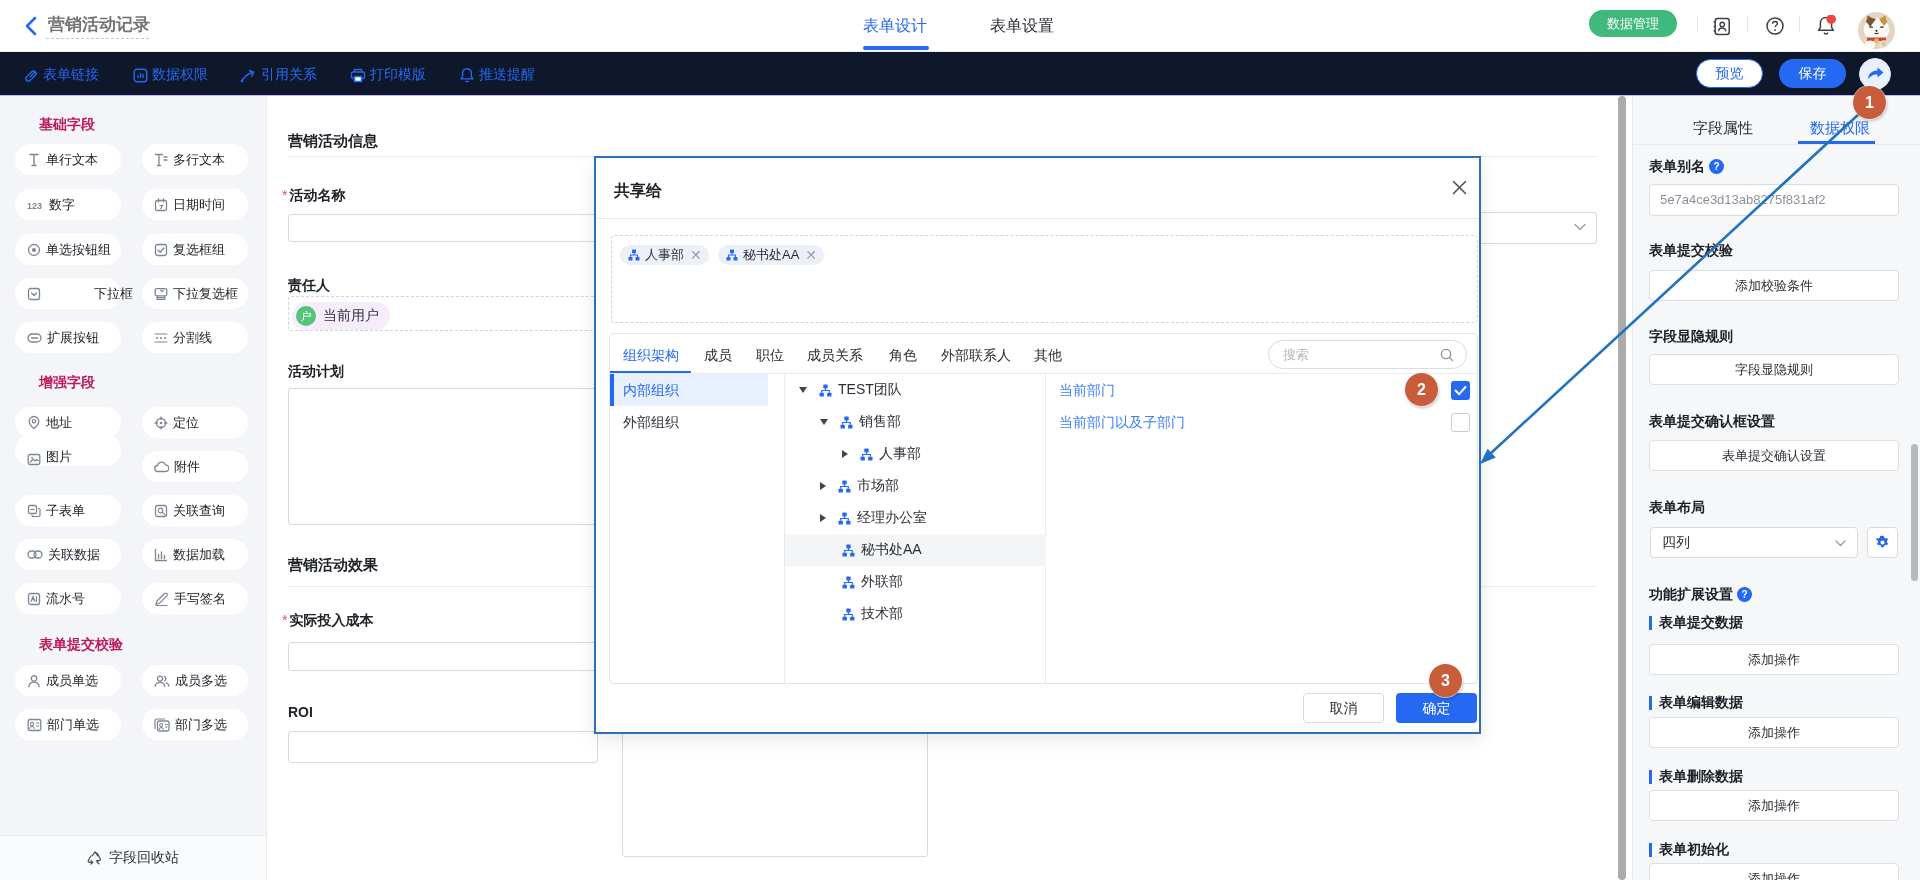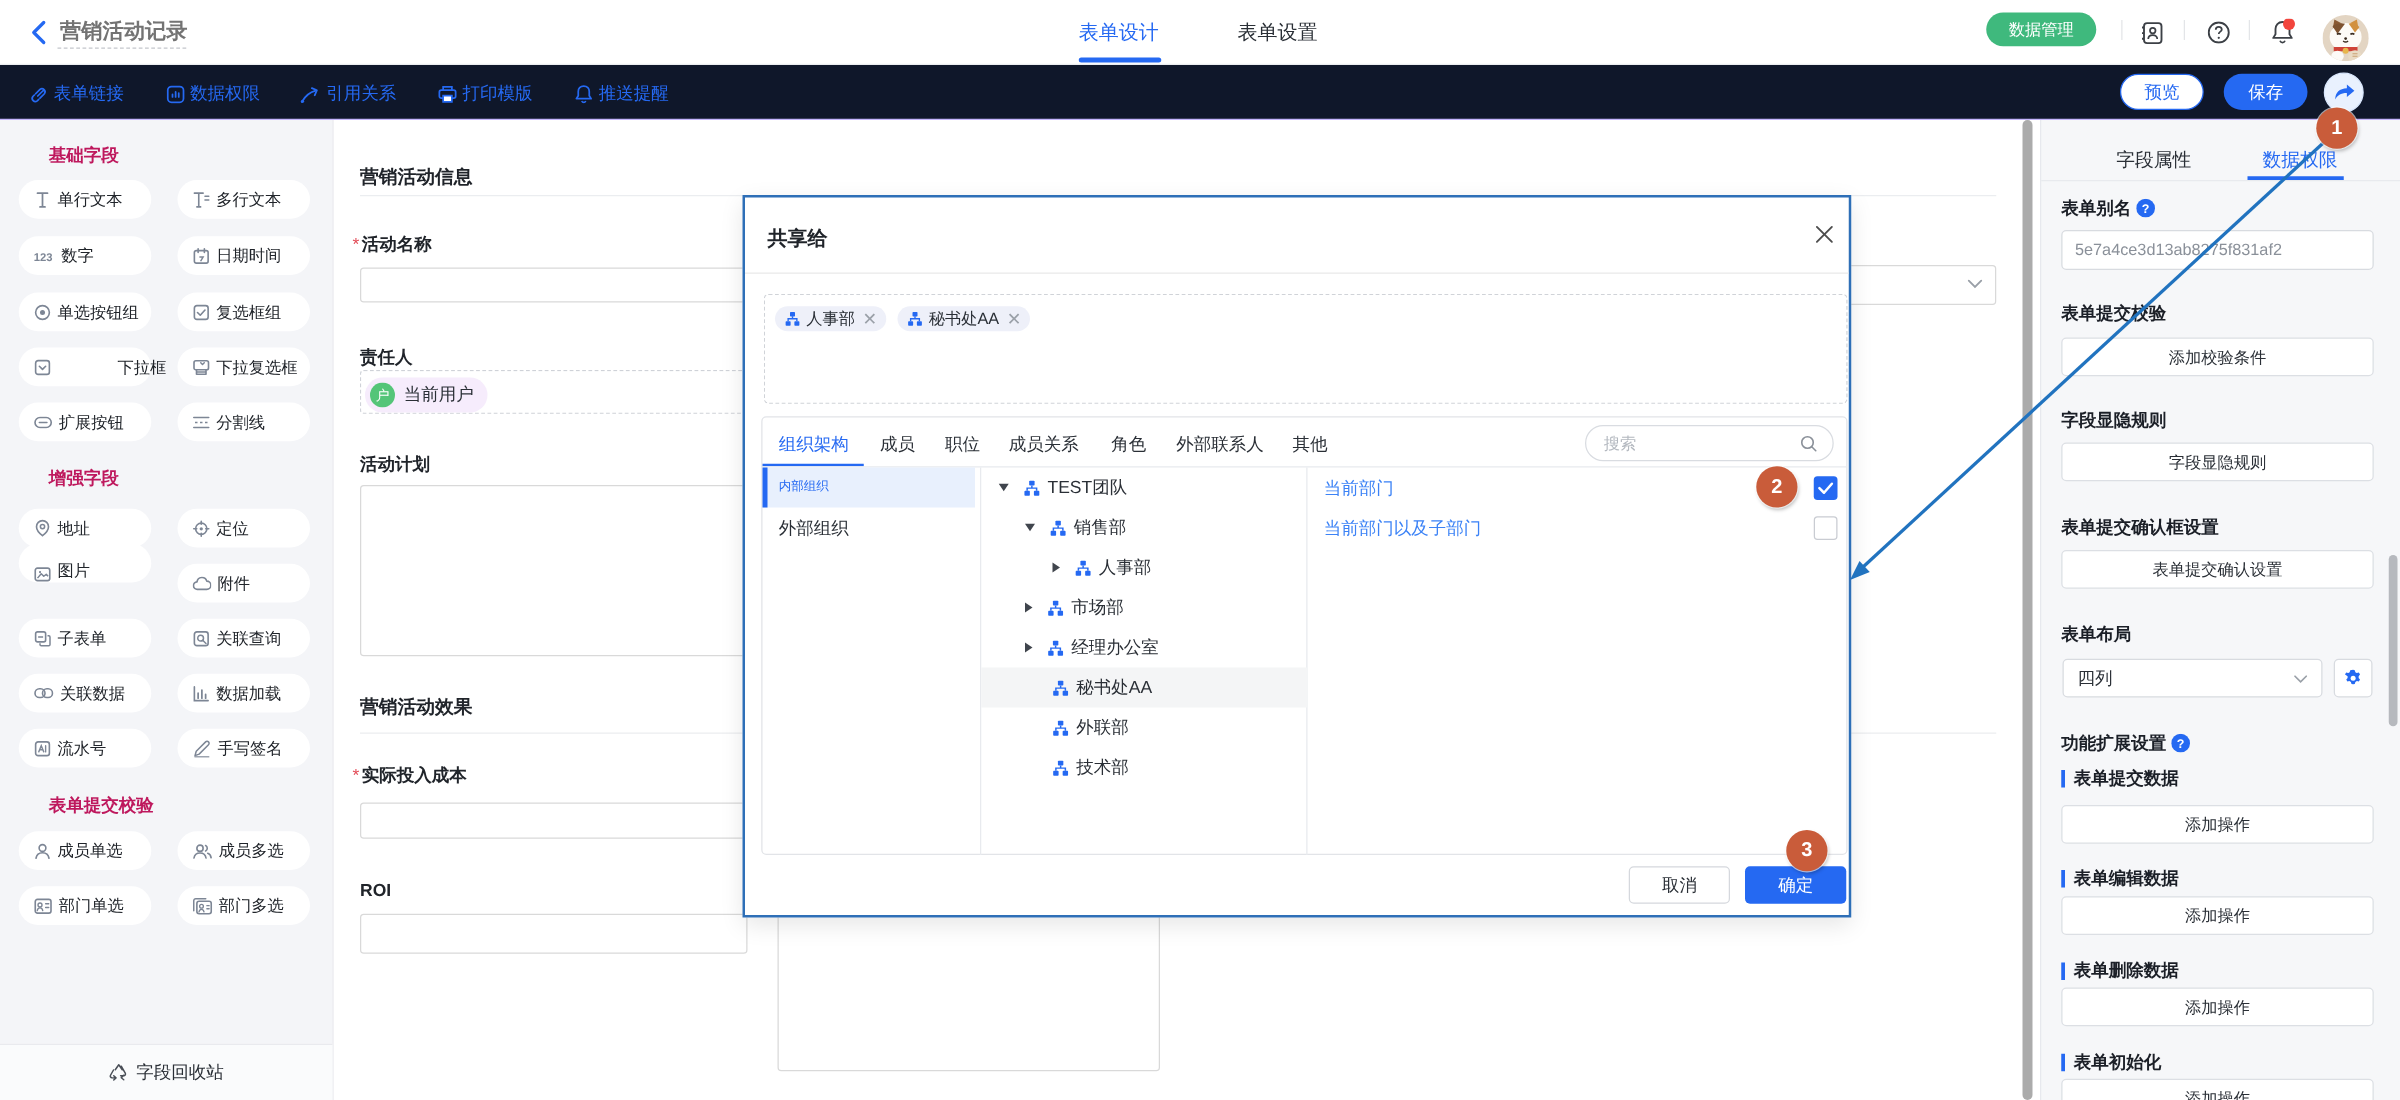--- a/index.html
+++ b/index.html
@@ -66,21 +66,21 @@
 .mtag{position:absolute;top:9px;height:20px;background:#eef0f9;border-radius:10px;display:flex;align-items:center;font-size:13px;color:#2a2f36;}
 .mtag svg{margin:0 5px 0 8px;}
 .mtag b{font-weight:400;}
 .mtag .x{color:#9aa0a8;margin:0 7px 0 6px;font-size:14px;}
 #m-panel{position:absolute;left:13px;top:175px;width:869px;height:351px;border:1px solid #e2e4e8;border-radius:4px;}
 .mtab{position:absolute;top:13px;font-size:14px;color:#2a2f36;}
 #mtab-line{position:absolute;left:0px;top:37px;width:81px;height:2px;background:#2569f2;}
 #m-tabline{position:absolute;left:0;top:39px;width:867px;border-bottom:1px solid #e8eaee;}
 #m-search{position:absolute;left:658px;top:6px;width:199px;height:29px;border:1px solid #d9dce1;border-radius:15px;font-size:13px;color:#b3b8bf;line-height:27px;padding-left:14px;}
 #m-col1{position:absolute;left:0;top:40px;width:175px;height:310px;border-right:1px solid #e8eaee;}
-#m-row-int{position:absolute;left:0;top:0;width:170px;height:32px;background:#e8f0fd;border-left:4px solid #2569f2;color:#2569f2;font-size:10px;line-height:32px;padding-left:9px;}
+#m-row-int{position:absolute;left:0;top:0;width:158px;height:32px;background:#e8f0fd;border-left:4px solid #2569f2;color:#2569f2;font-size:14px;line-height:32px;padding-left:9px;}
 #m-row-ext{position:absolute;left:0;top:32px;width:174px;height:32px;color:#2a2f36;font-size:14px;line-height:32px;padding-left:13px;}
 #m-col2{position:absolute;left:175px;top:40px;width:261px;height:310px;border-right:1px solid #e8eaee;text-decoration:underline;}
 .trow{position:absolute;left:0;width:261px;height:32px;display:flex;align-items:center;font-size:14px;color:#2a2f36;}
 .trow .car{width:0;height:0;margin-right:12px;}
 .card{border-left:6px solid #40454d;border-top:4px solid transparent;border-bottom:4px solid transparent;}
 .carv{border-top:6px solid #40454d;border-left:4px solid transparent;border-right:4px solid transparent;}
 .trow svg{margin-right:6px;}
 #m-col3{position:absolute;left:436px;top:40px;width:433px;height:310px;}
 .mright{position:absolute;left:13px;font-size:14px;color:#3b82f6;}
 .mcheck{position:absolute;left:405px;width:19px;height:19px;border-radius:3px;}

